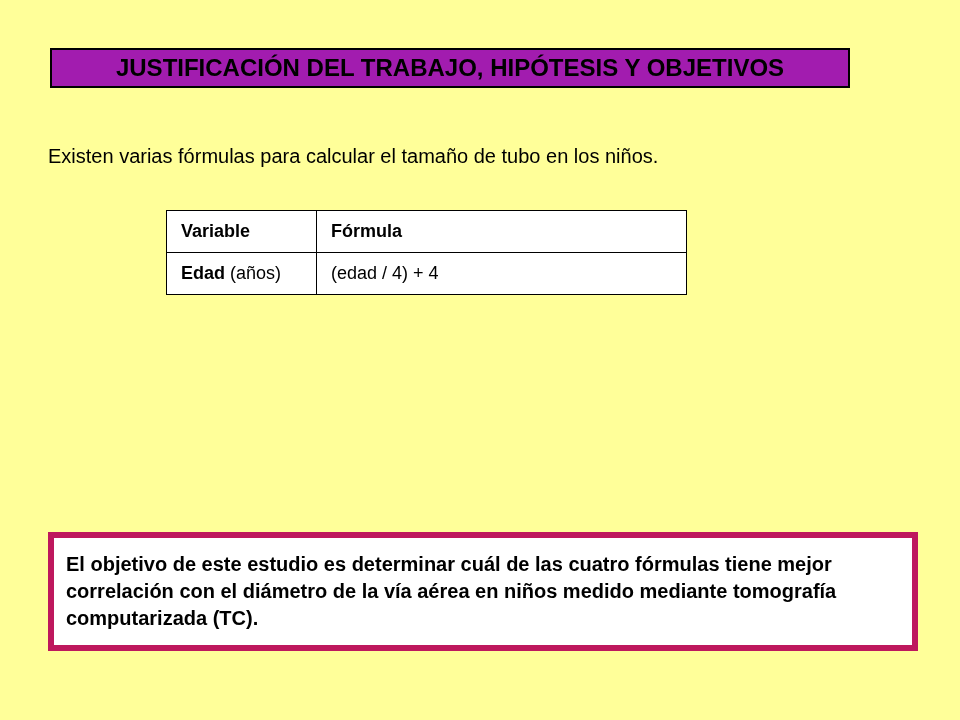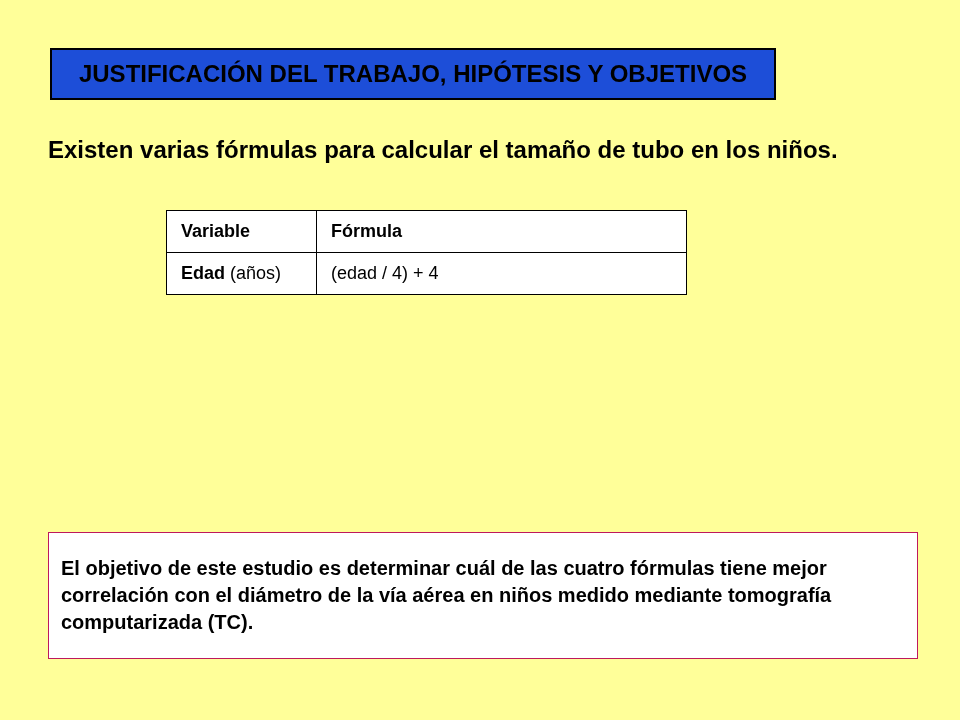--- a/index.html
+++ b/index.html
@@ -8,36 +8,36 @@
     height: 720px;
     background: #ffff99;
     font-family: Arial, Helvetica, sans-serif;
     color: #000;
     position: relative;
   }
   .title-box {
     position: absolute;
     left: 50px;
     top: 48px;
-    width: 726px;
-    background: #1d4ed8;
+    width: 800px;
+    background: #a21caf;
     border: 2px solid #000;
-    padding: 10px 14px;
+    padding: 4px 14px;
     text-align: center;
   }
   .title-box span {
     font-size: 24px;
     font-weight: bold;
   }
   .intro {
     position: absolute;
     left: 48px;
-    top: 136px;
-    font-size: 24px;
-    font-weight: bold;
+    top: 145px;
+    font-size: 20px;
+    font-weight: normal;
   }
   .formula-table {
     position: absolute;
     left: 166px;
     top: 210px;
     border-collapse: collapse;
     background: #fff;
     border: 1px solid #000;
   }
   .formula-table td {
@@ -50,22 +50,22 @@
   .formula-table td.col-form { width: 370px; }
   .hdr { font-weight: bold; }
   .var-label { font-weight: bold; }
   .var-unit { font-weight: normal; }
   .objective-box {
     position: absolute;
     left: 48px;
     top: 532px;
     width: 870px;
     background: #fff;
-    border: 1px solid #be185d;
-    padding: 22px 12px;
+    border: 6px solid #be185d;
+    padding: 13px 12px;
   }
   .objective-box span {
     font-size: 20px;
     font-weight: bold;
     line-height: 1.35;
   }
 </style>
 </head>
 <body>
 

